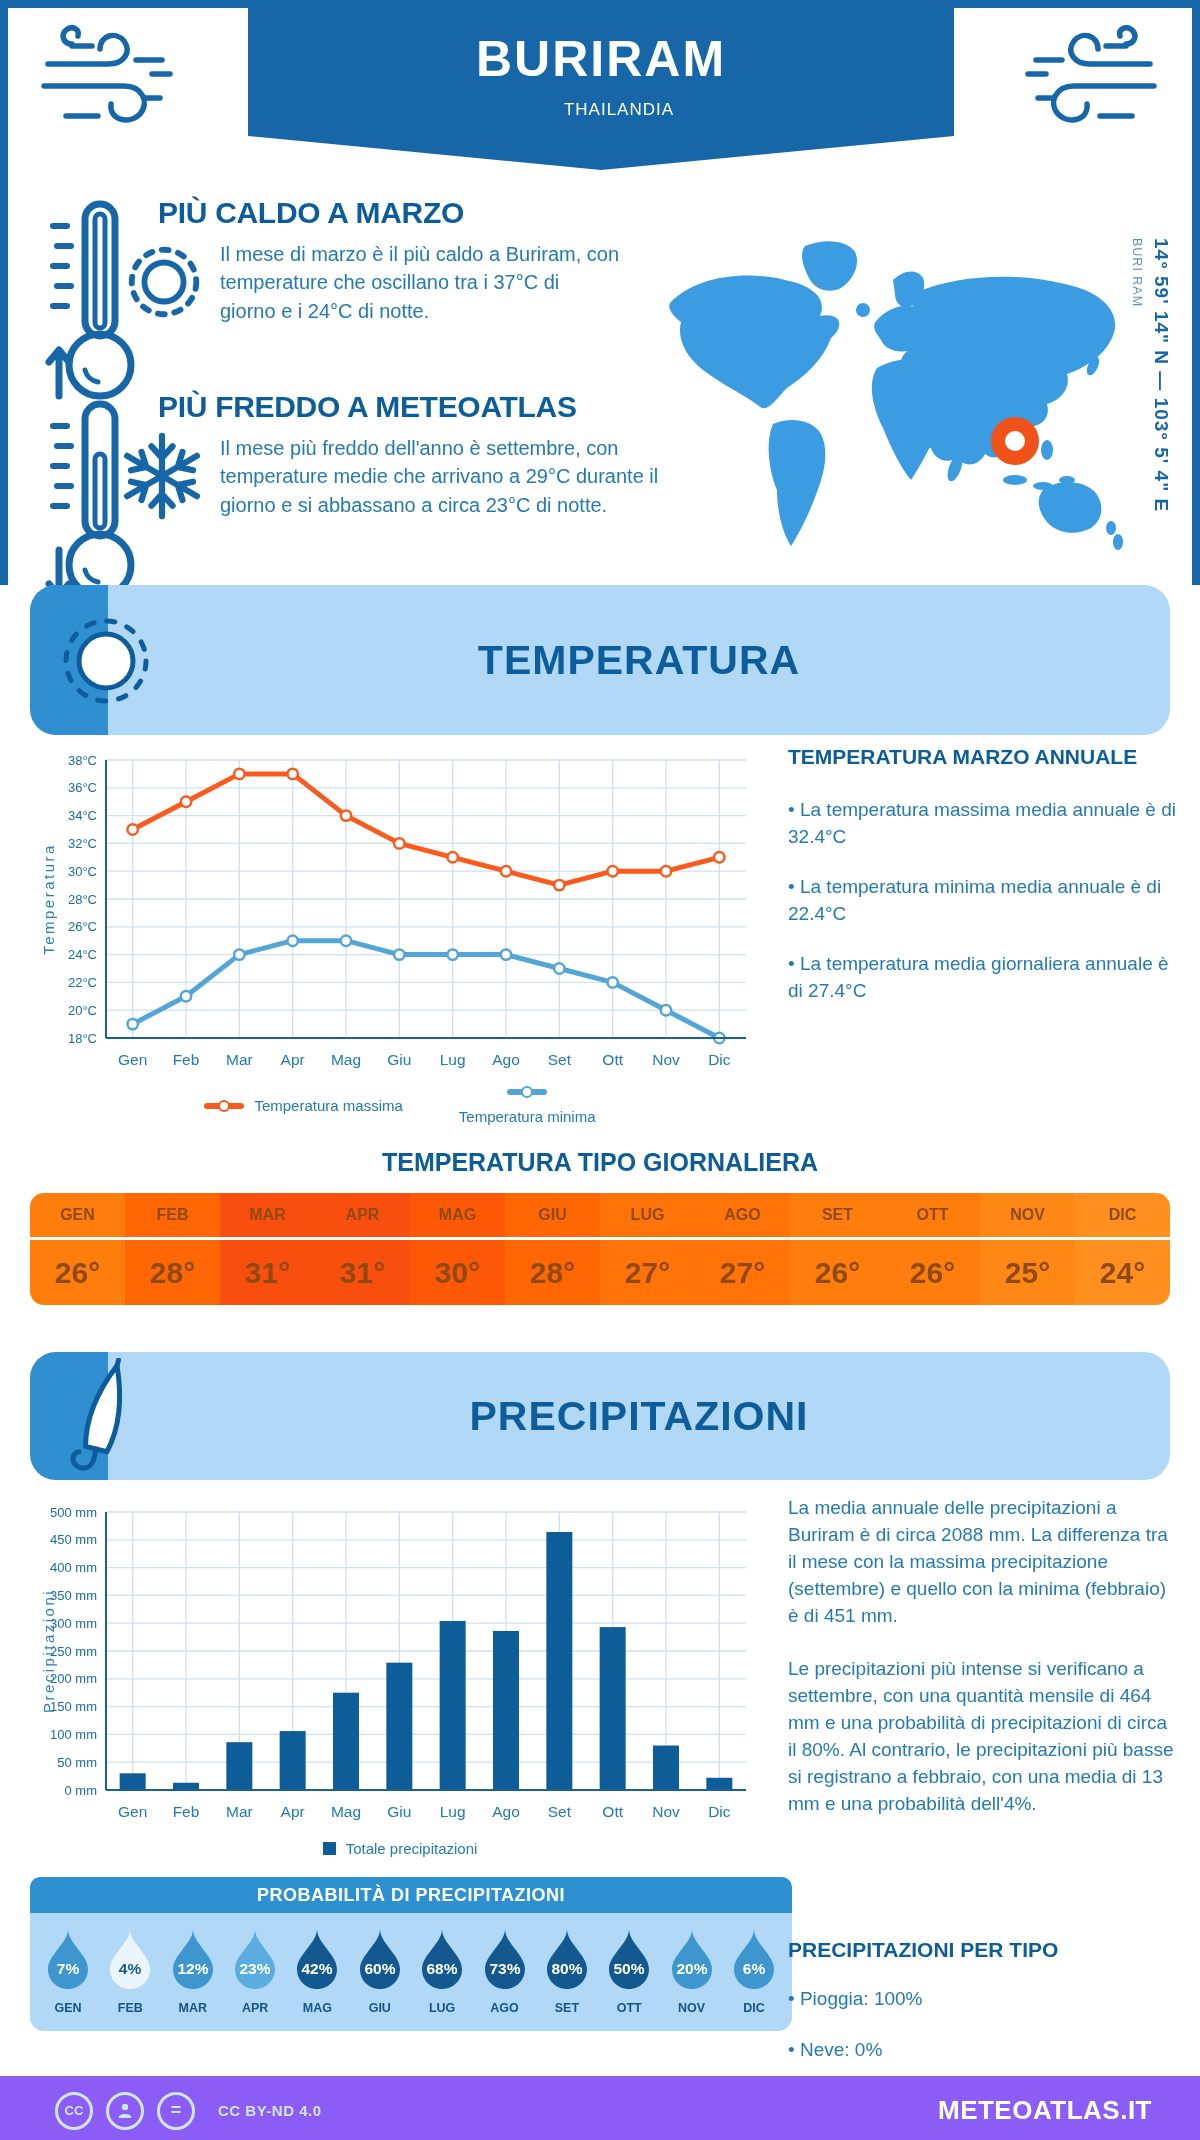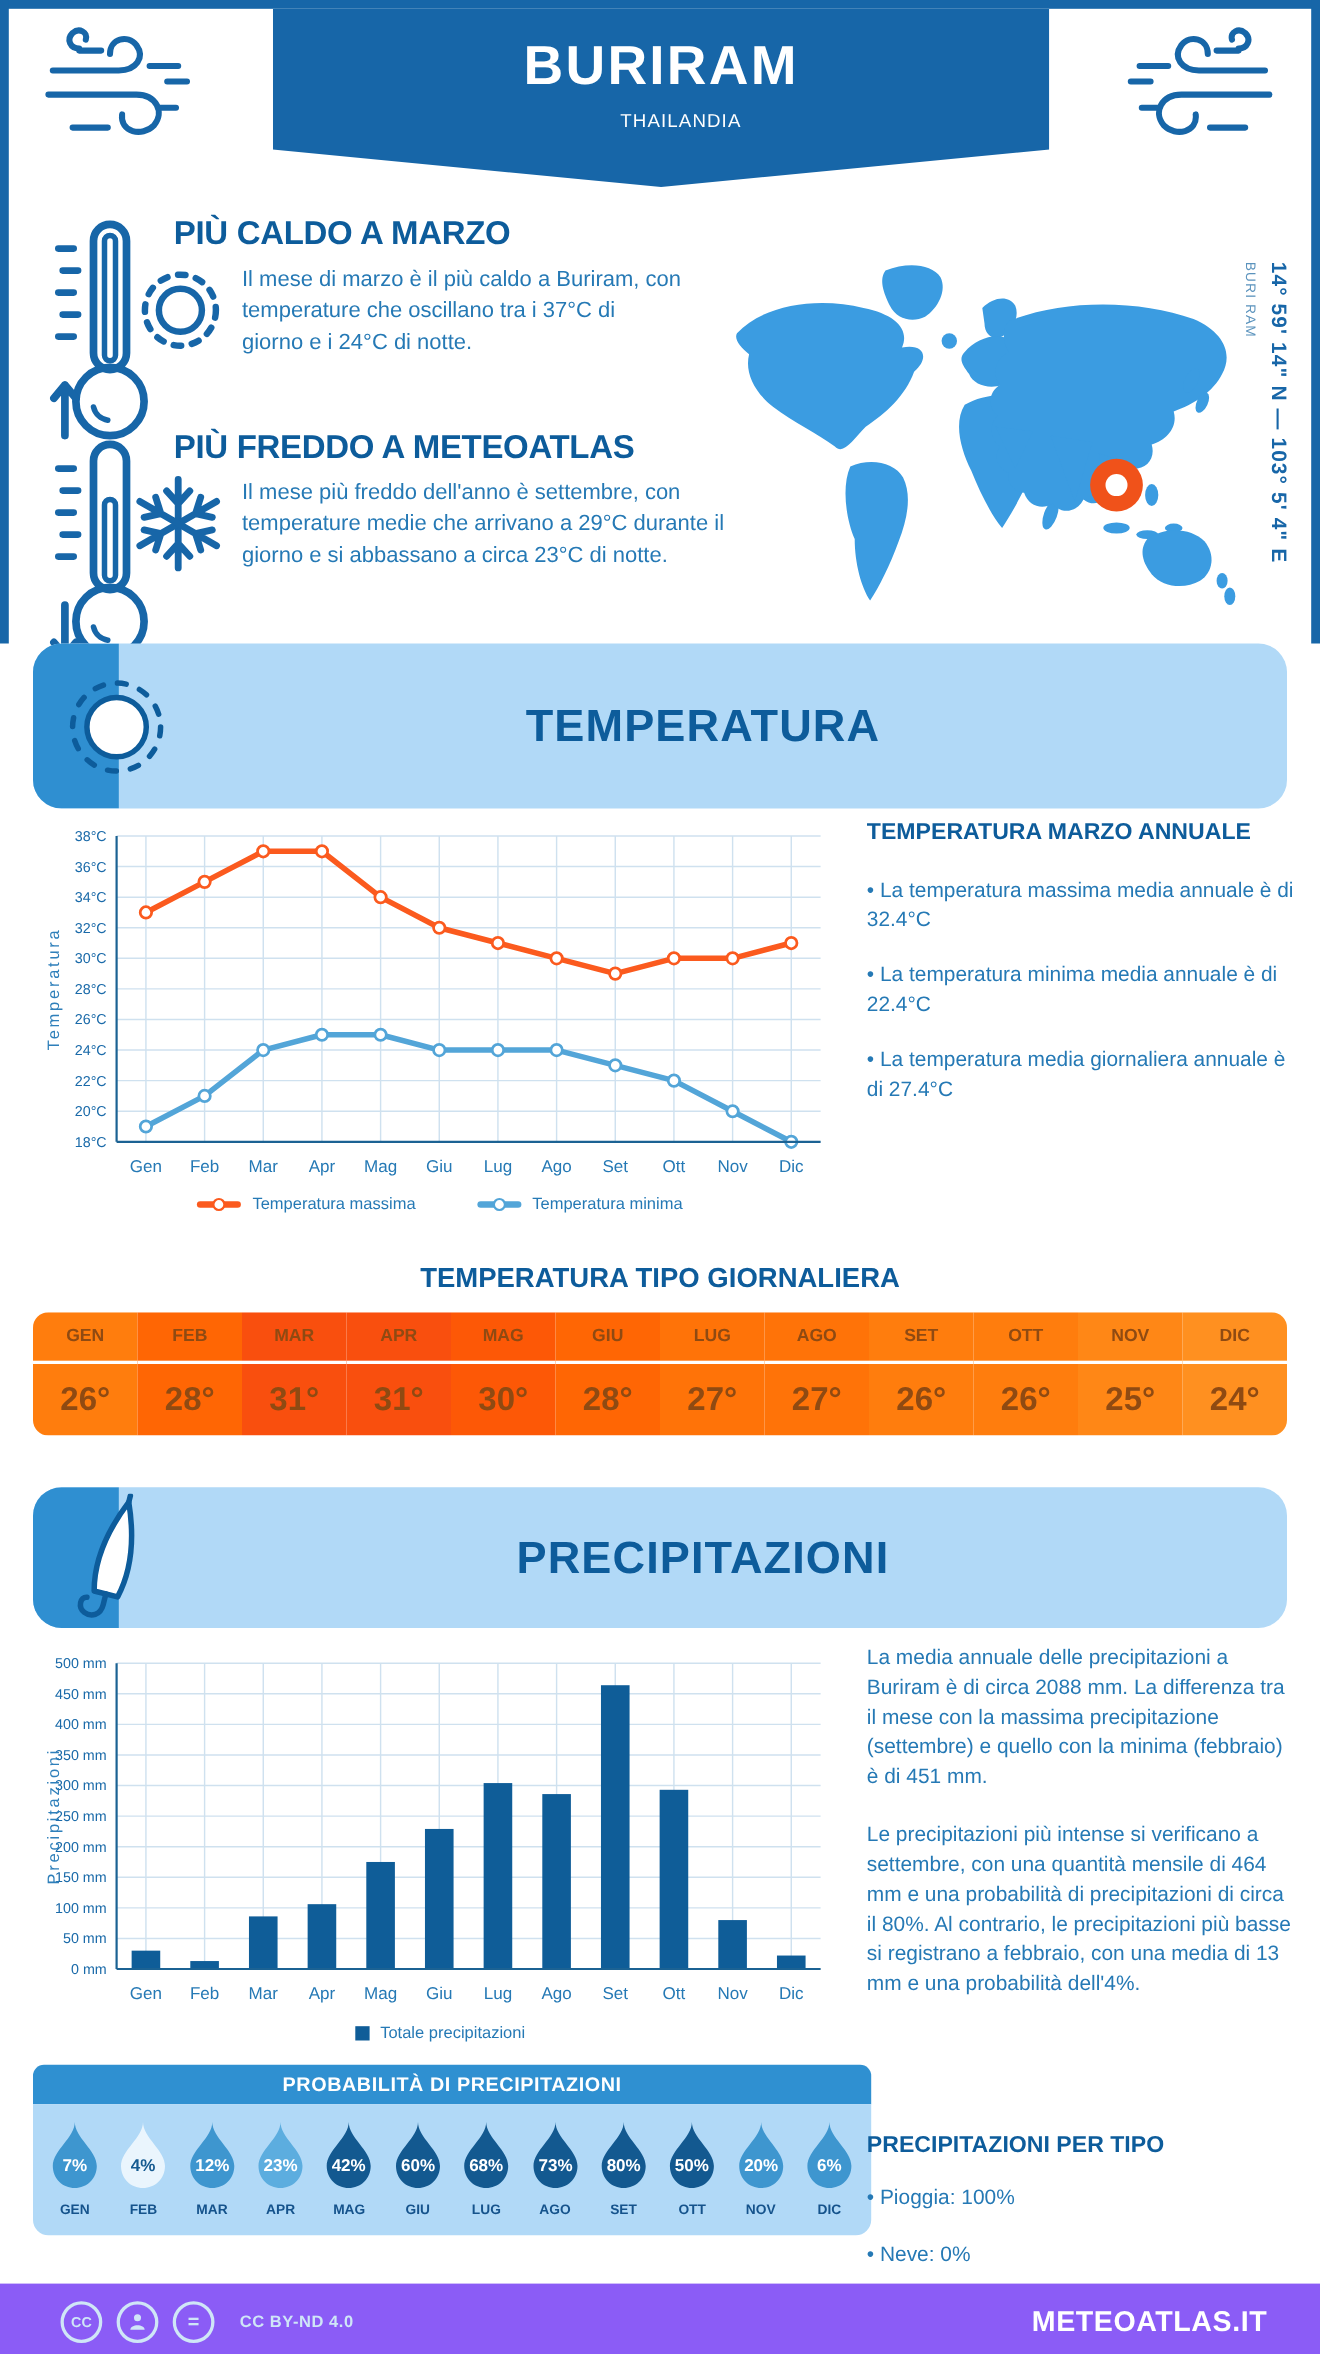--- a/index.html
+++ b/index.html
@@ -44,21 +44,21 @@
   .bullets li::before{content:"• ";}
   .paras p{font-size:19px;line-height:1.42;color:#2579b5;margin:0 0 26px 0;}
 
   
   .legend{display:flex;justify-content:center;align-items:center;gap:56px;font-size:15px;color:#2579b5;}
   .legend-item{display:flex;align-items:center;gap:10px;}
   .lg-mark{position:relative;width:40px;height:12px;}
   .lg-pill{position:absolute;left:0;right:0;top:3px;height:6px;border-radius:3px;background:currentColor;}
   .lg-dot{position:absolute;left:50%;top:50%;transform:translate(-50%,-50%);width:8px;height:8px;
           border-radius:50%;background:#fff;border:2.5px solid currentColor;}
-  .c-max{color:#fb5a1e;} .c-min{color:#53a5d8;}
+  .c-max{color:#fb5a1e;} .c-min{color:#53a5d8;flex-direction:column;}
   .lg-sq{width:13px;height:13px;background:#0f5d98;}
   .legend .lbl{color:#2579b5;}
 
   
   .daily-title{left:30px;top:1148px;width:1140px;text-align:center;
                font-size:25px;font-weight:bold;color:#0d5c9b;}
   .daily-table{left:30px;top:1193px;width:1140px;height:112px;border-radius:14px;
                overflow:hidden;display:flex;}
   .tcell{flex:1;display:flex;flex-direction:column;}
   .tmonth{height:44px;display:flex;align-items:center;justify-content:center;

